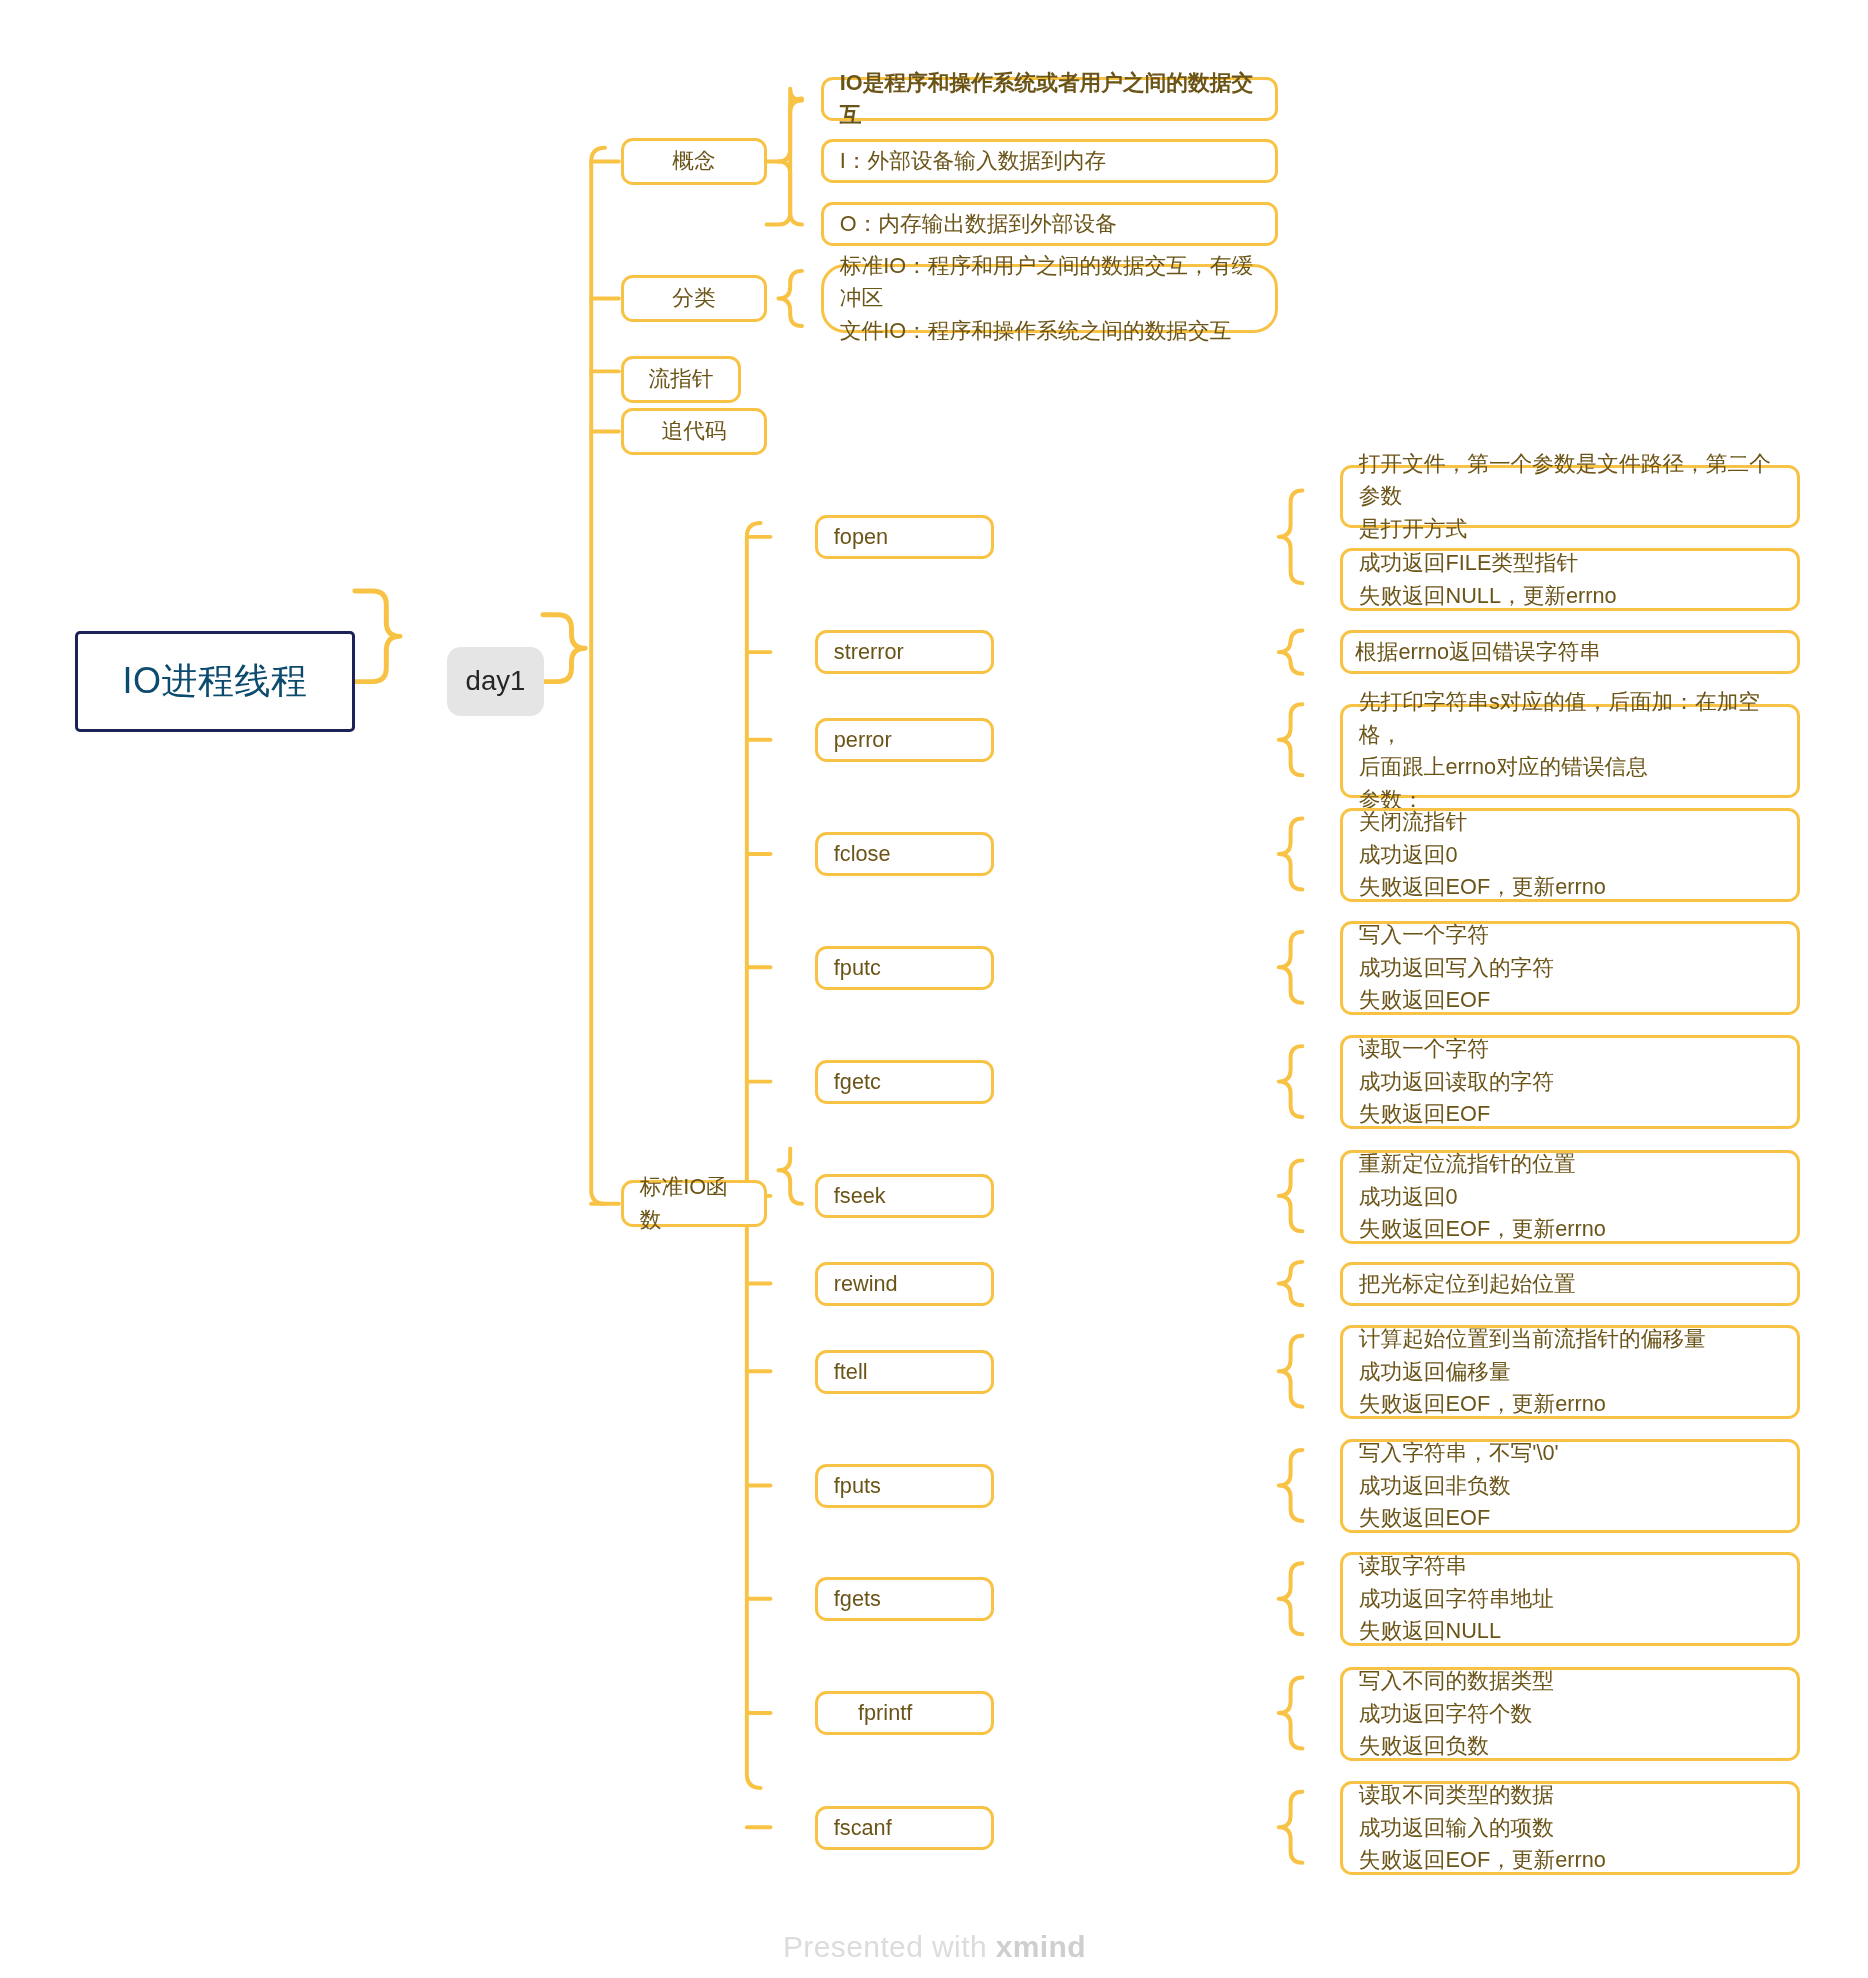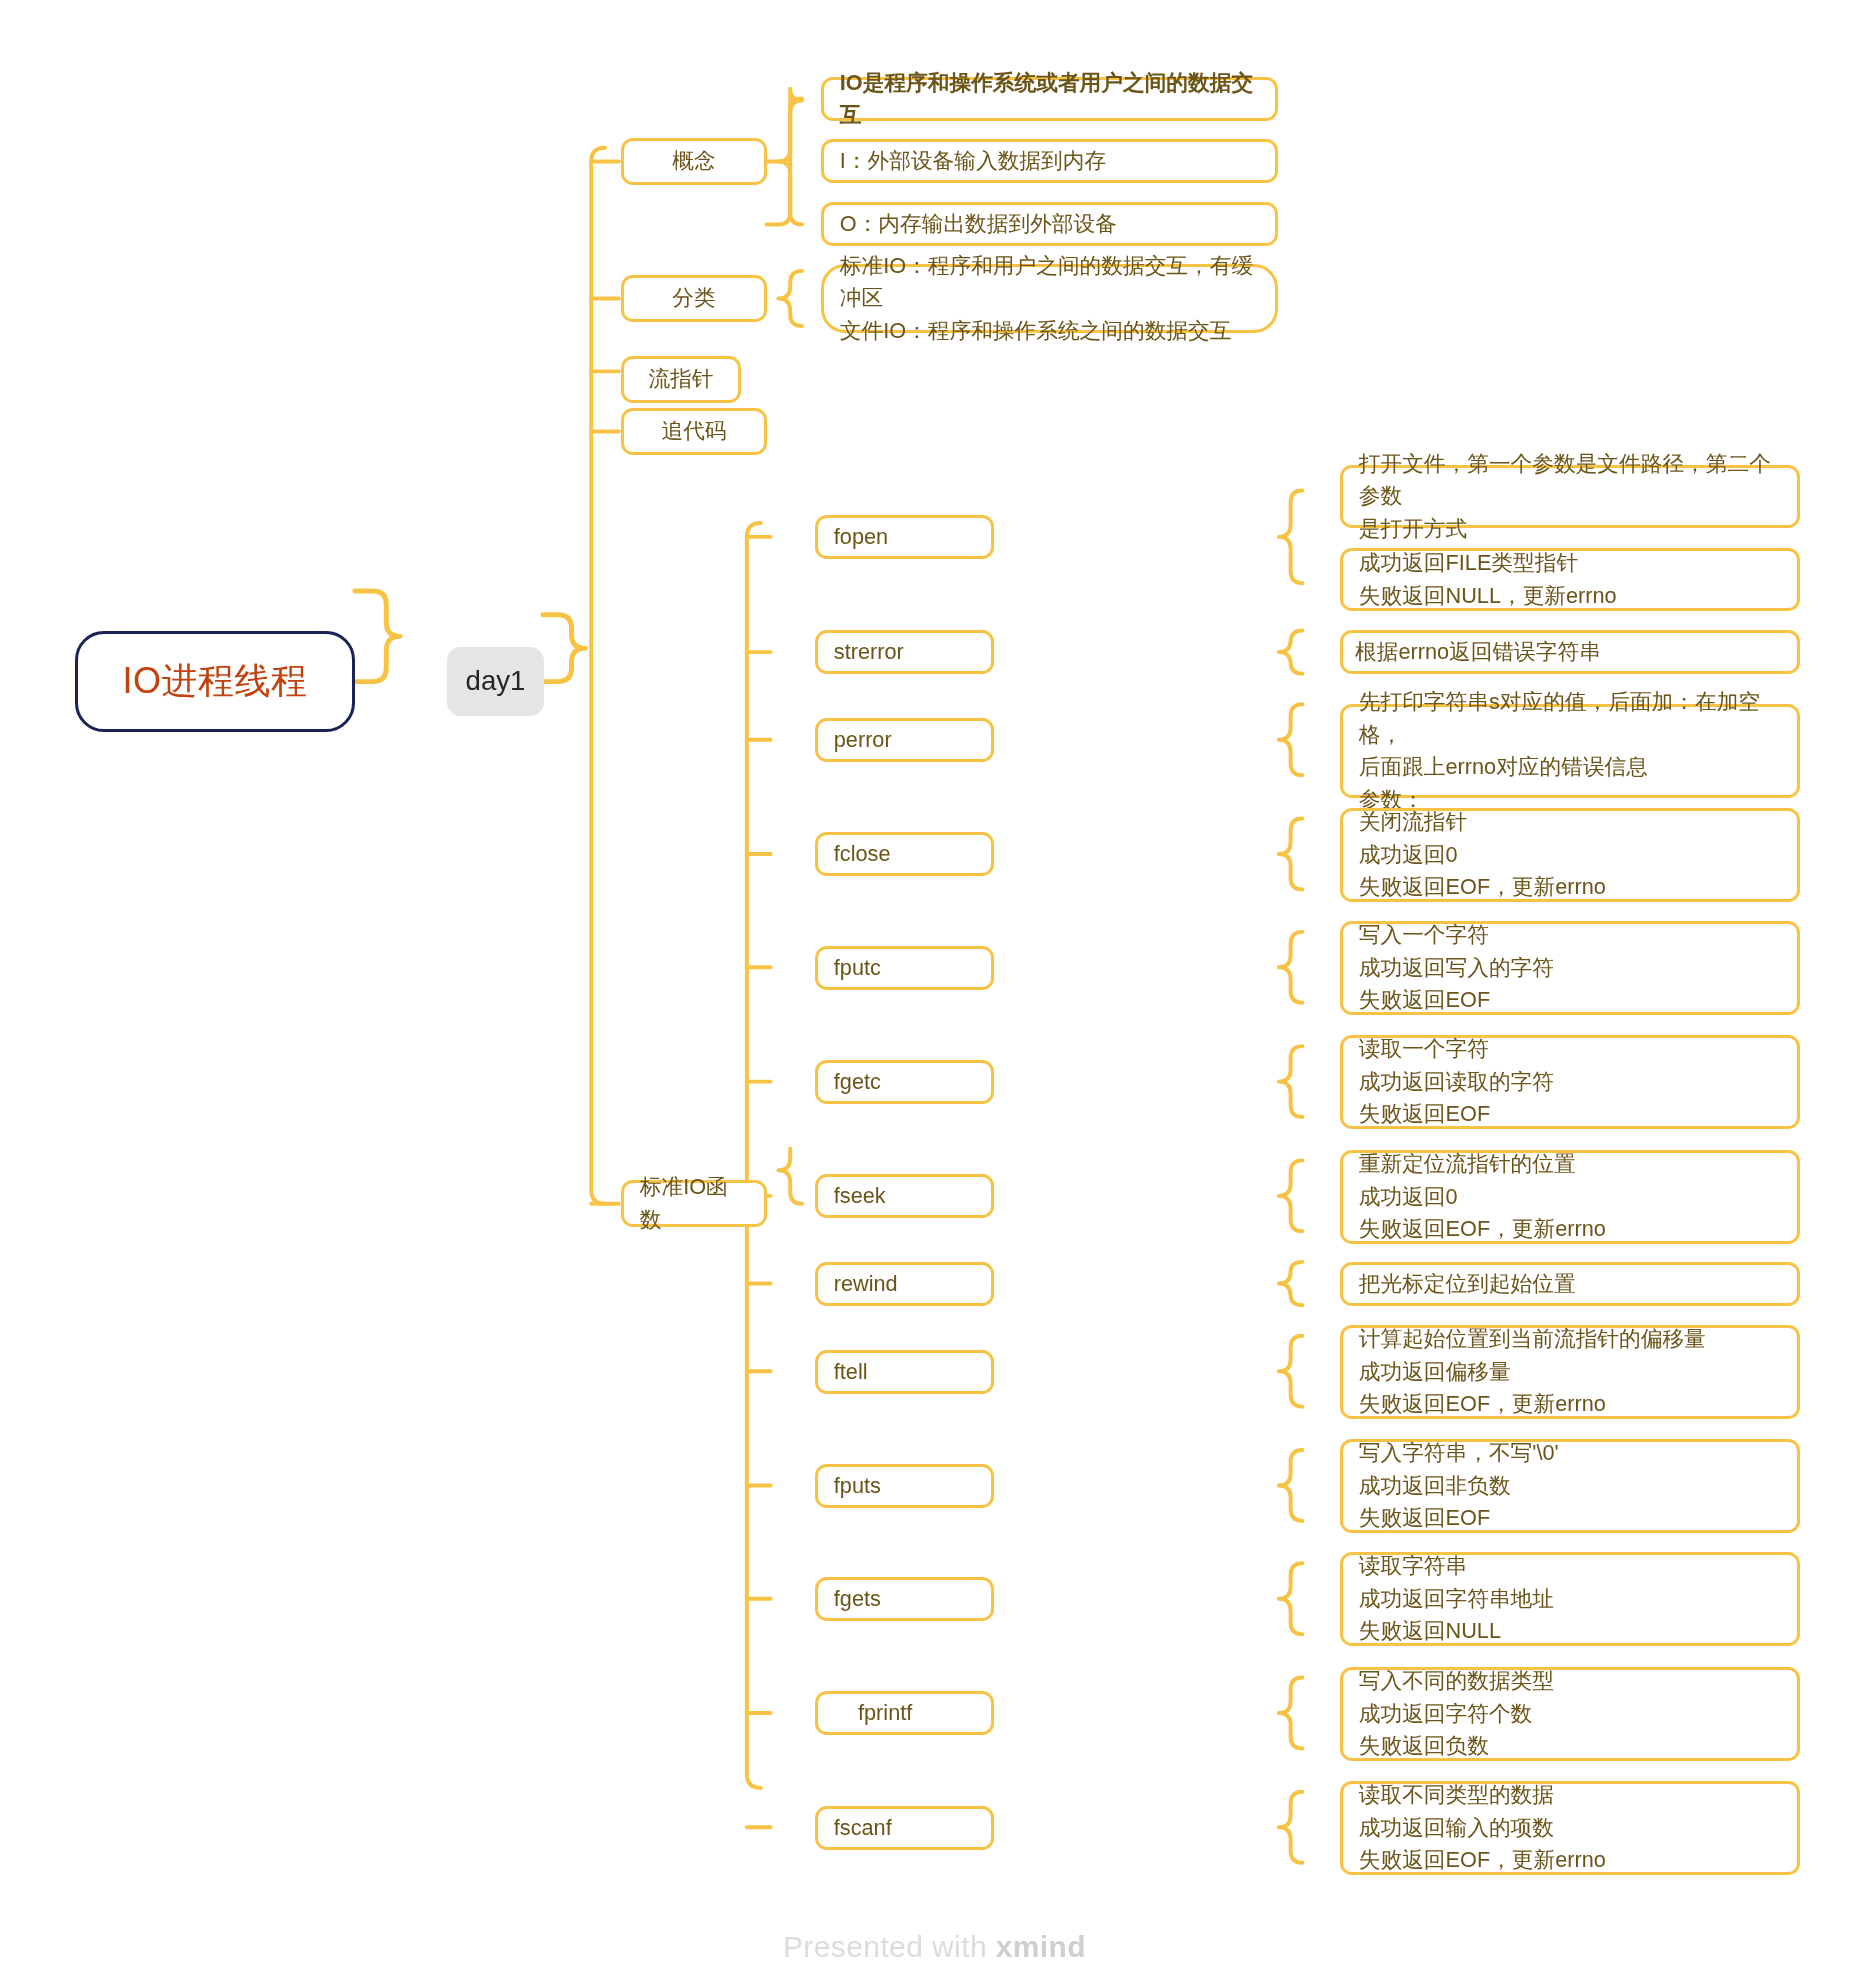--- a/index.html
+++ b/index.html
@@ -40,22 +40,22 @@
     color: #6b5418;
     font-size: 21.7px;
     line-height: 32.5px;
     white-space: pre-line;
     padding: 7.9px 15.8px;
   }
 
   
   .node.root {
     border: 3.9px solid #1a2257;
-    border-radius: 29px;
-    color: #c2410c;
+    border-radius: 5px;
+    color: #0c4a6e;
     font-size: 36px;
     justify-content: center;
     padding: 0 17.7px;
     letter-spacing: 0.5px;
   }
 
   
   .node.day {
     background: #e5e5e5;
     border: none;

